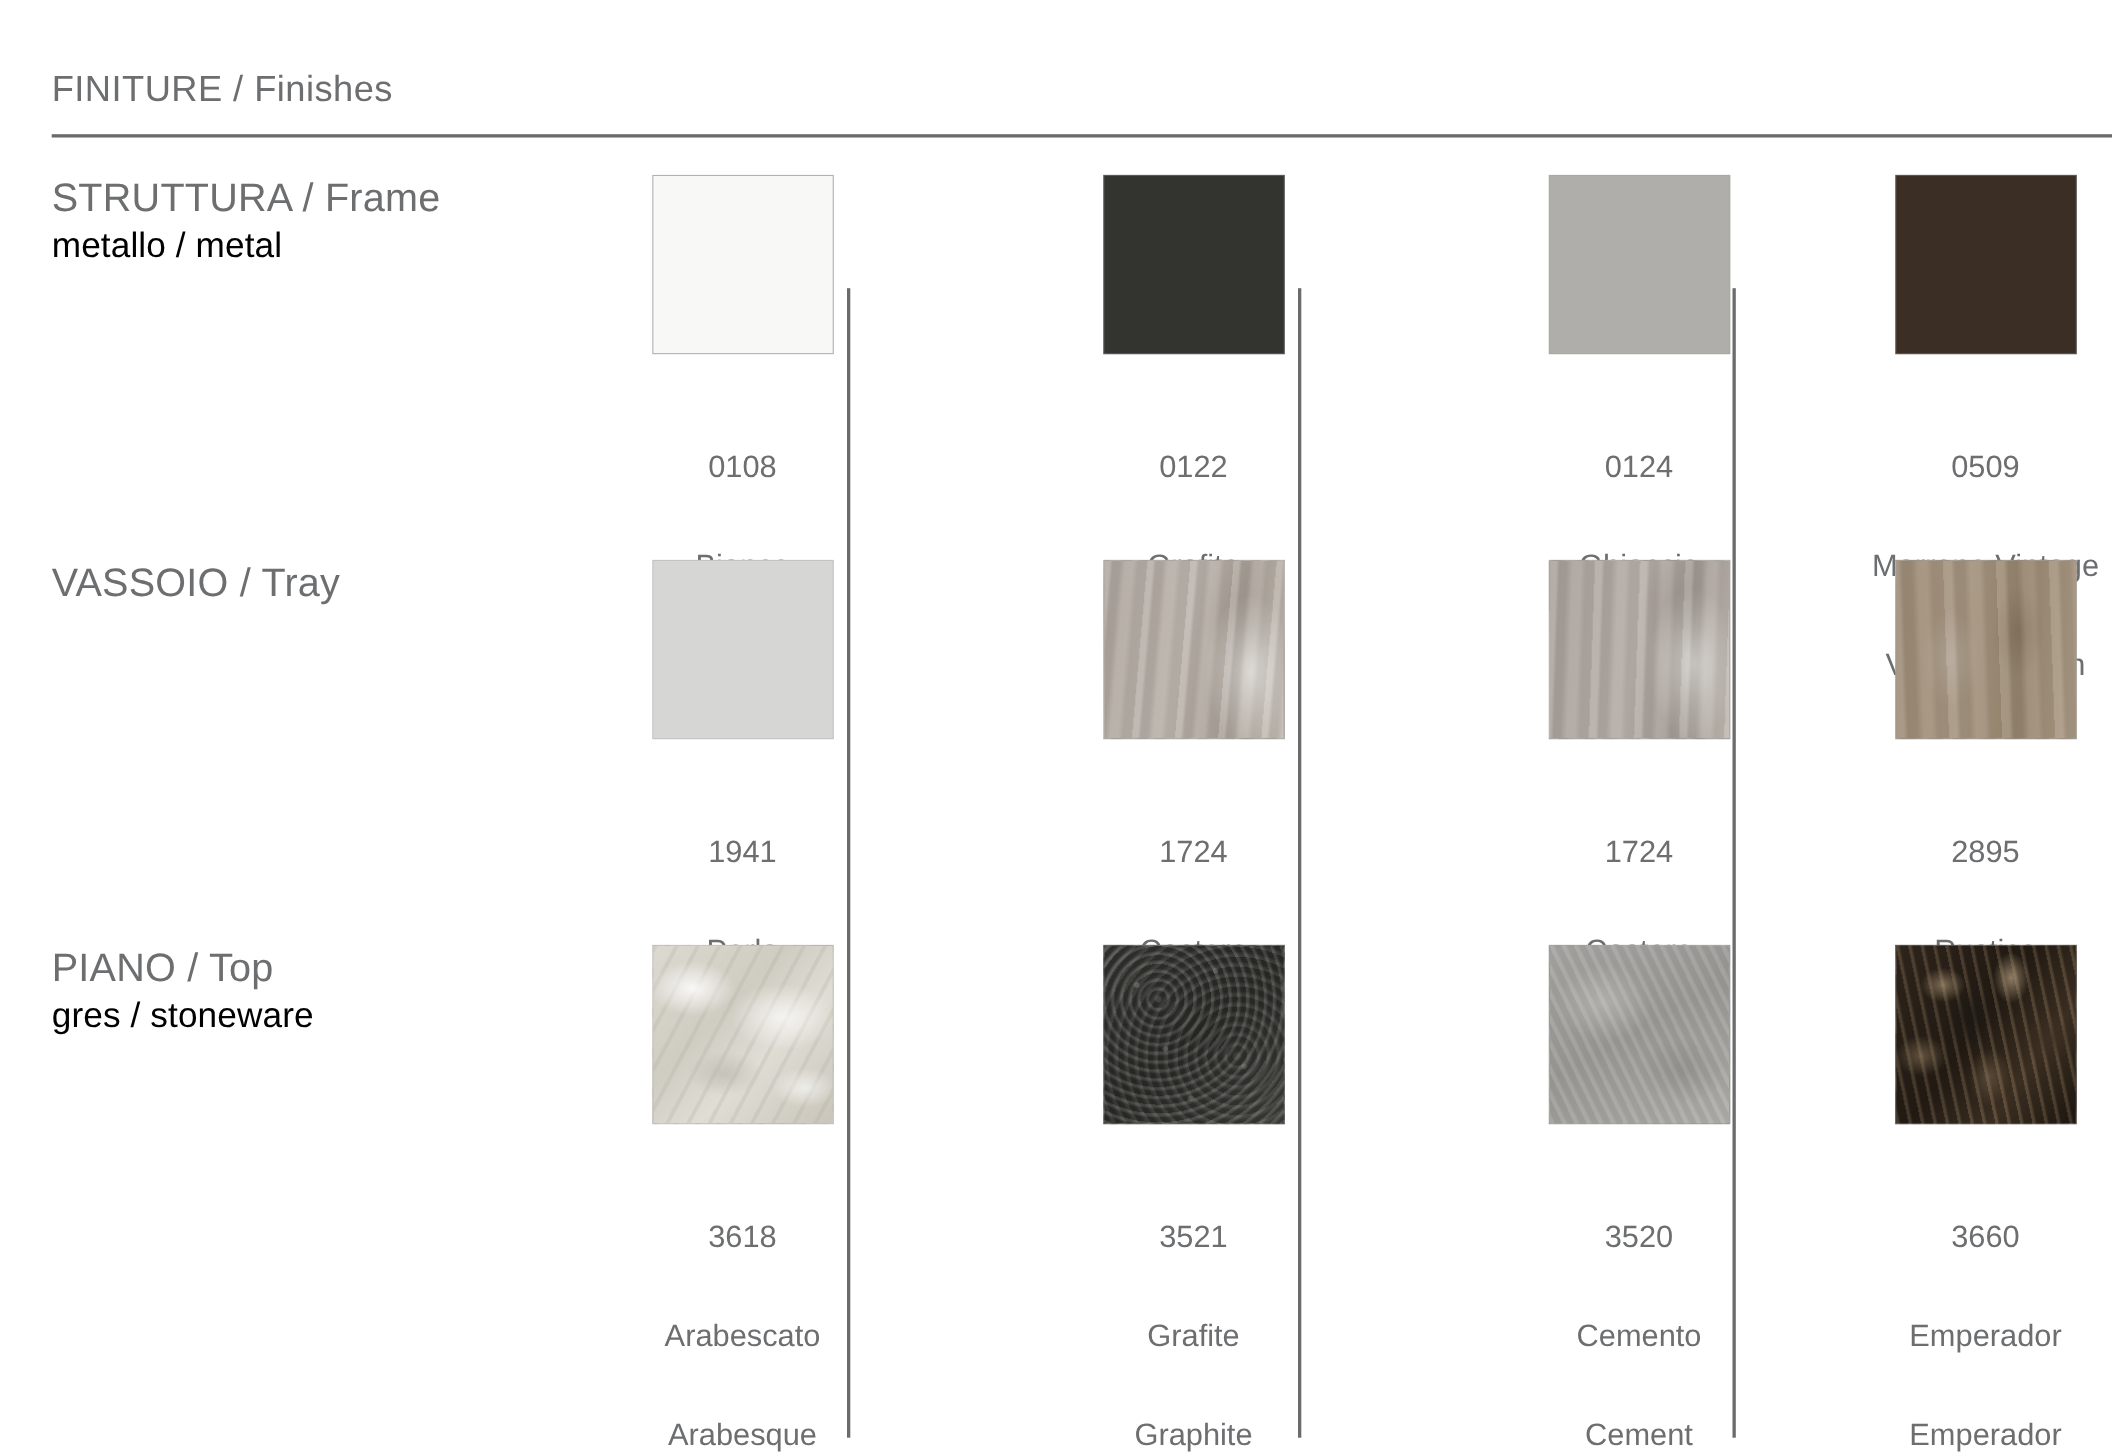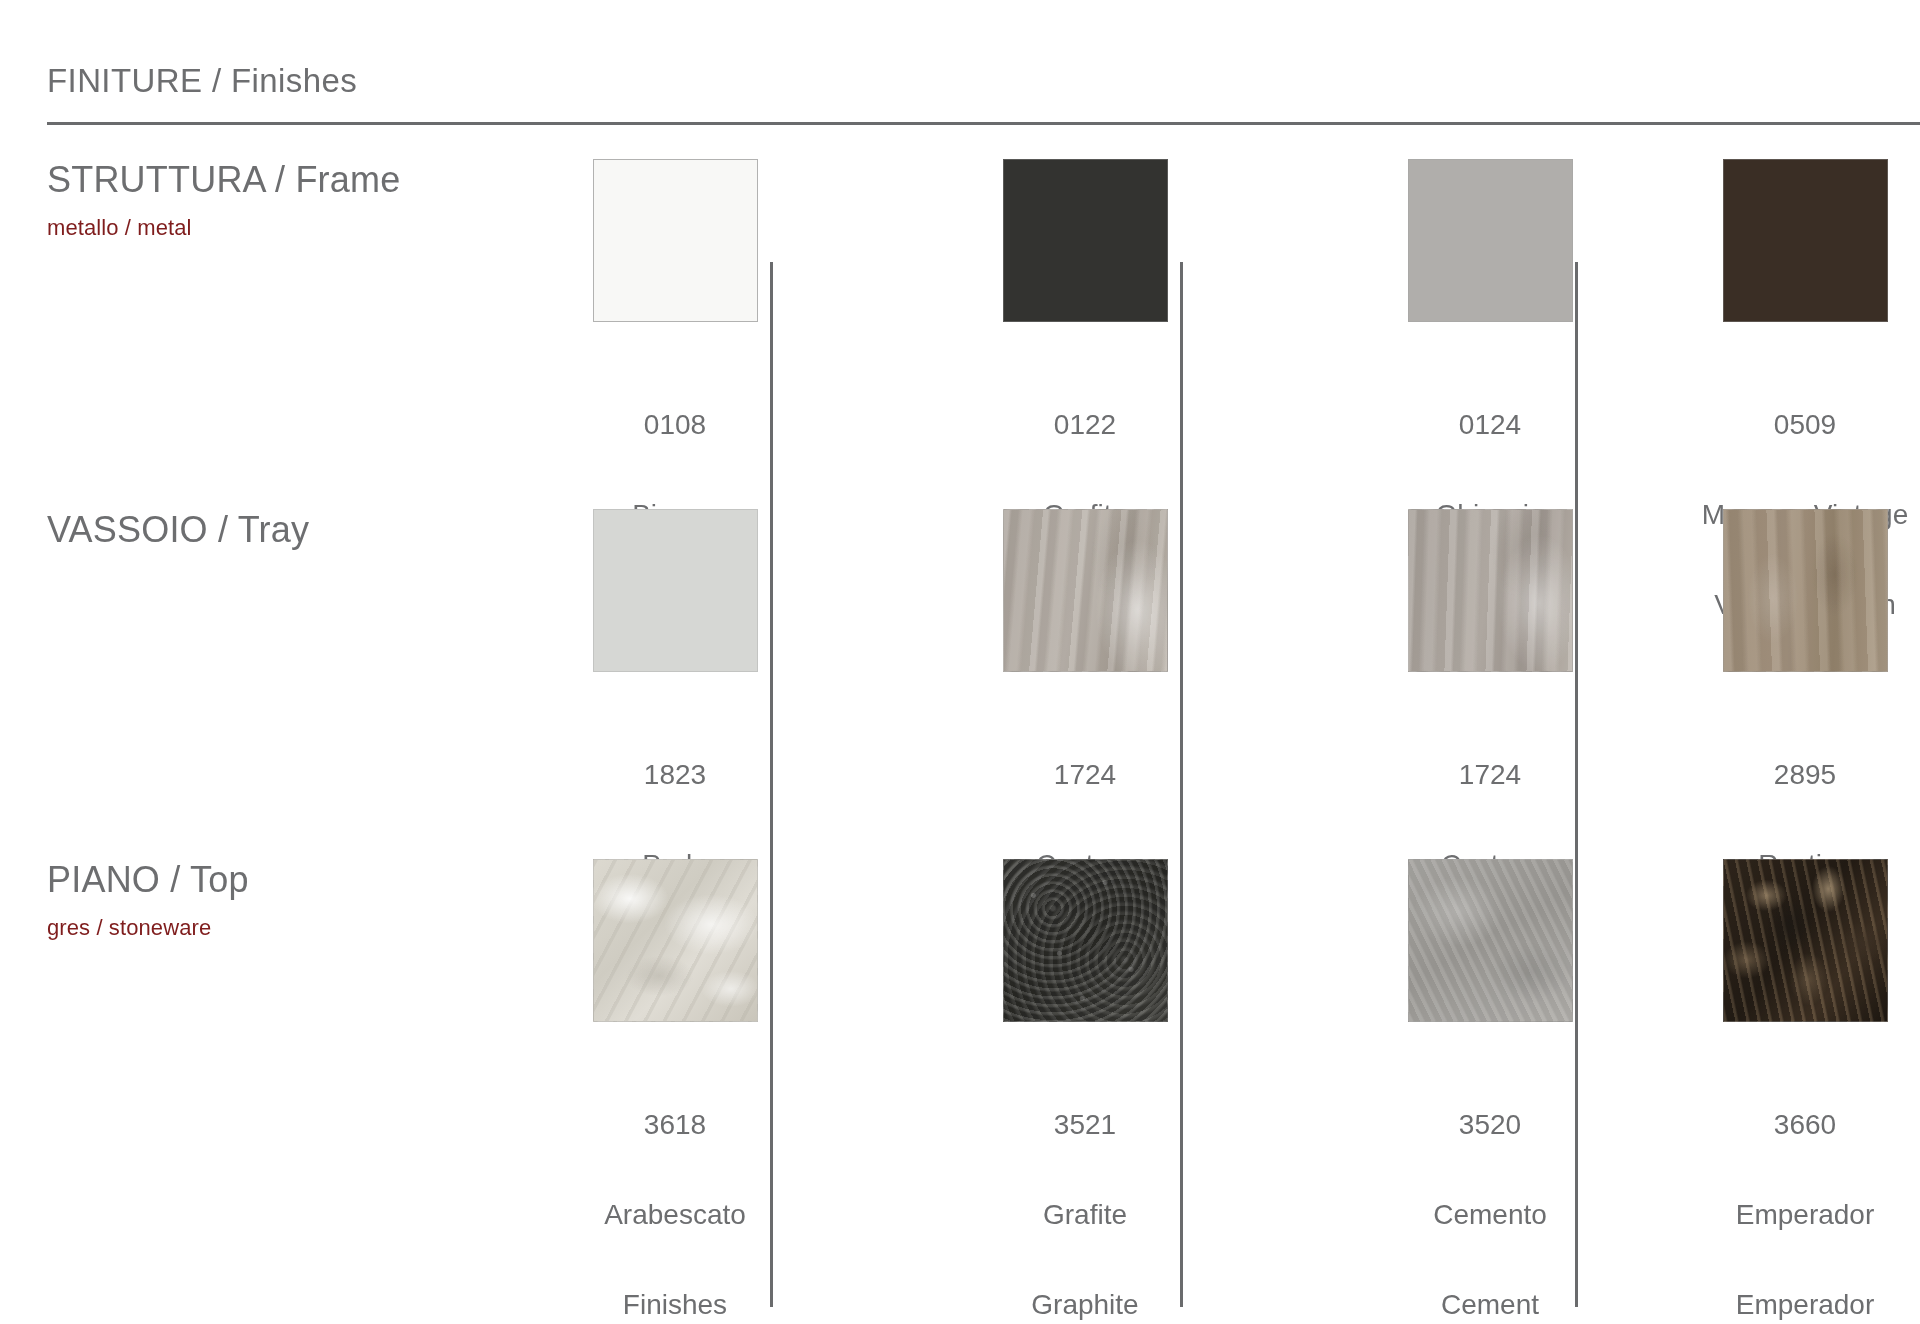--- a/index.html
+++ b/index.html
@@ -52,23 +52,23 @@
   }
   .row-label-main {
     font-size: 36px;
     color: #6d6e70;
     font-weight: 400;
     letter-spacing: 0.2px;
     white-space: pre;
     line-height: 1.18;
   }
   .row-label-sub {
-    margin-top: 14px;
-    font-size: 22px;
-    color: #7f1d1d;
+    margin-top: 4px;
+    font-size: 32px;
+    color: #000000;
     font-weight: 400;
     letter-spacing: 0.1px;
     white-space: pre;
   }
 
   .cell {
     position: relative;
     padding-top: 34px;
     display: flex;
     flex-direction: column;
@@ -279,21 +279,21 @@
       </div>
     </div>
 
     <div class="row-label">
       <div class="row-label-main">VASSOIO / Tray</div>
     </div>
 
     <div class="cell">
       <div class="swatch noborder tx-perla"></div>
       <div class="cell-caption">
-        <span class="code">1823</span>
+        <span class="code">1941</span>
         <span class="it">Perla</span>
         <span class="en">Pearl</span>
       </div>
     </div>
 
     <div class="cell">
       <div class="swatch noborder tx-castoro"></div>
       <div class="cell-caption">
         <span class="code">1724</span>
         <span class="it">Castoro</span>
@@ -322,21 +322,21 @@
     <div class="row-label">
       <div class="row-label-main">PIANO / Top</div>
       <div class="row-label-sub">gres / stoneware</div>
     </div>
 
     <div class="cell">
       <div class="swatch noborder tx-arabescato"></div>
       <div class="cell-caption">
         <span class="code">3618</span>
         <span class="it">Arabescato</span>
-        <span class="en">Finishes</span>
+        <span class="en">Arabesque</span>
       </div>
     </div>
 
     <div class="cell">
       <div class="swatch noborder tx-grafite-gres"></div>
       <div class="cell-caption">
         <span class="code">3521</span>
         <span class="it">Grafite</span>
         <span class="en">Graphite</span>
       </div>

